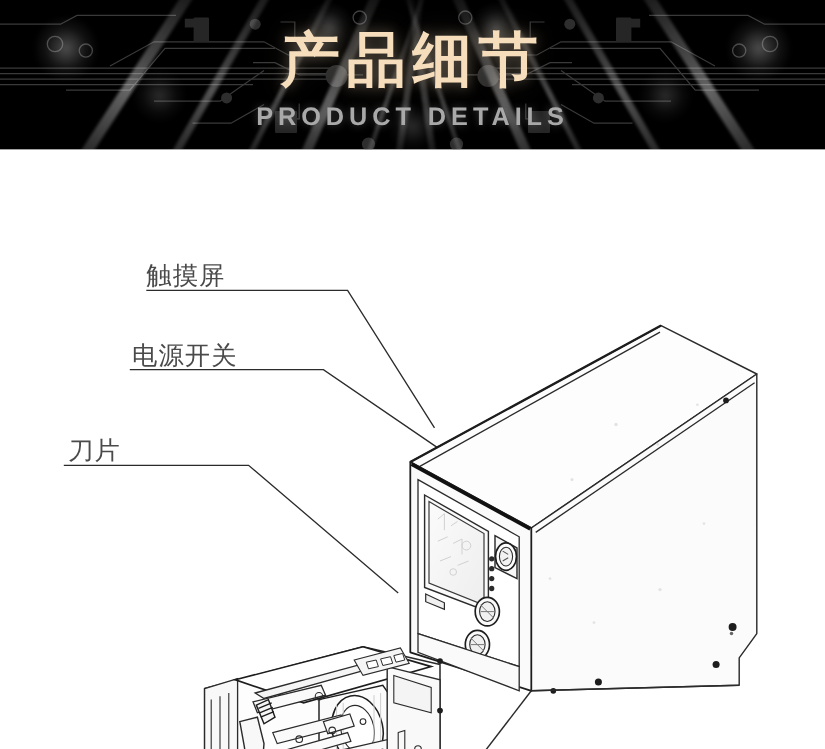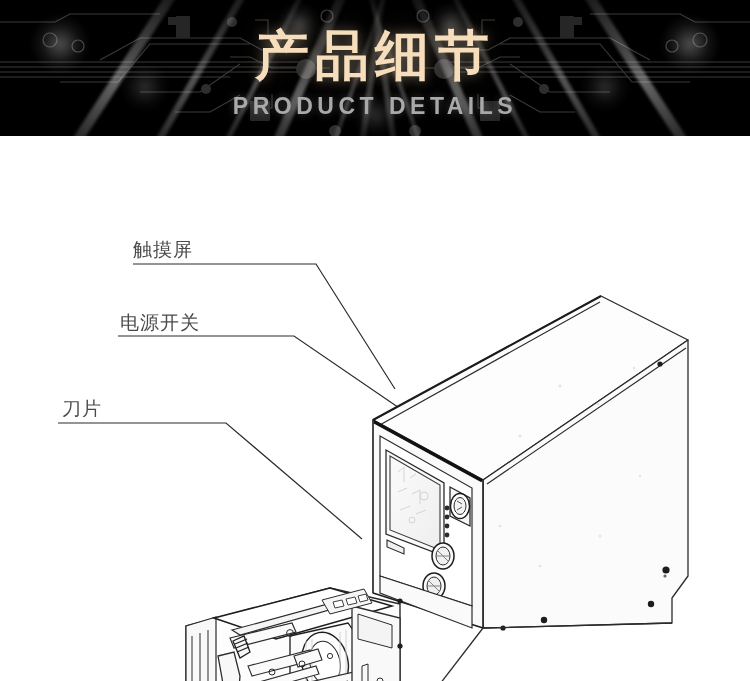--- a/index.html
+++ b/index.html
@@ -48,21 +48,21 @@
     text-shadow:0 0 8px rgba(255,255,255,.25);
     z-index:5;
   }
 
   
   #diagram{ position:absolute; left:0; top:136px; width:750px; height:545px; background:#fff; }
   #diagram svg{ position:absolute; left:0; top:0; width:750px; height:545px; }
 
   .callout-label{
     position:absolute;
-    font-size:19px; line-height:22px;
+    font-size:23px; line-height:22px;
     color:#4a4a4a;
     letter-spacing:1px;
     white-space:nowrap;
   }
   #lbl-touchscreen{ left:133px; top:103px; }
   #lbl-power{      left:120px; top:176px; }
   #lbl-blade{      left:62px;  top:262px;text-align:center; }
 </style>
 </head>
 <body>

